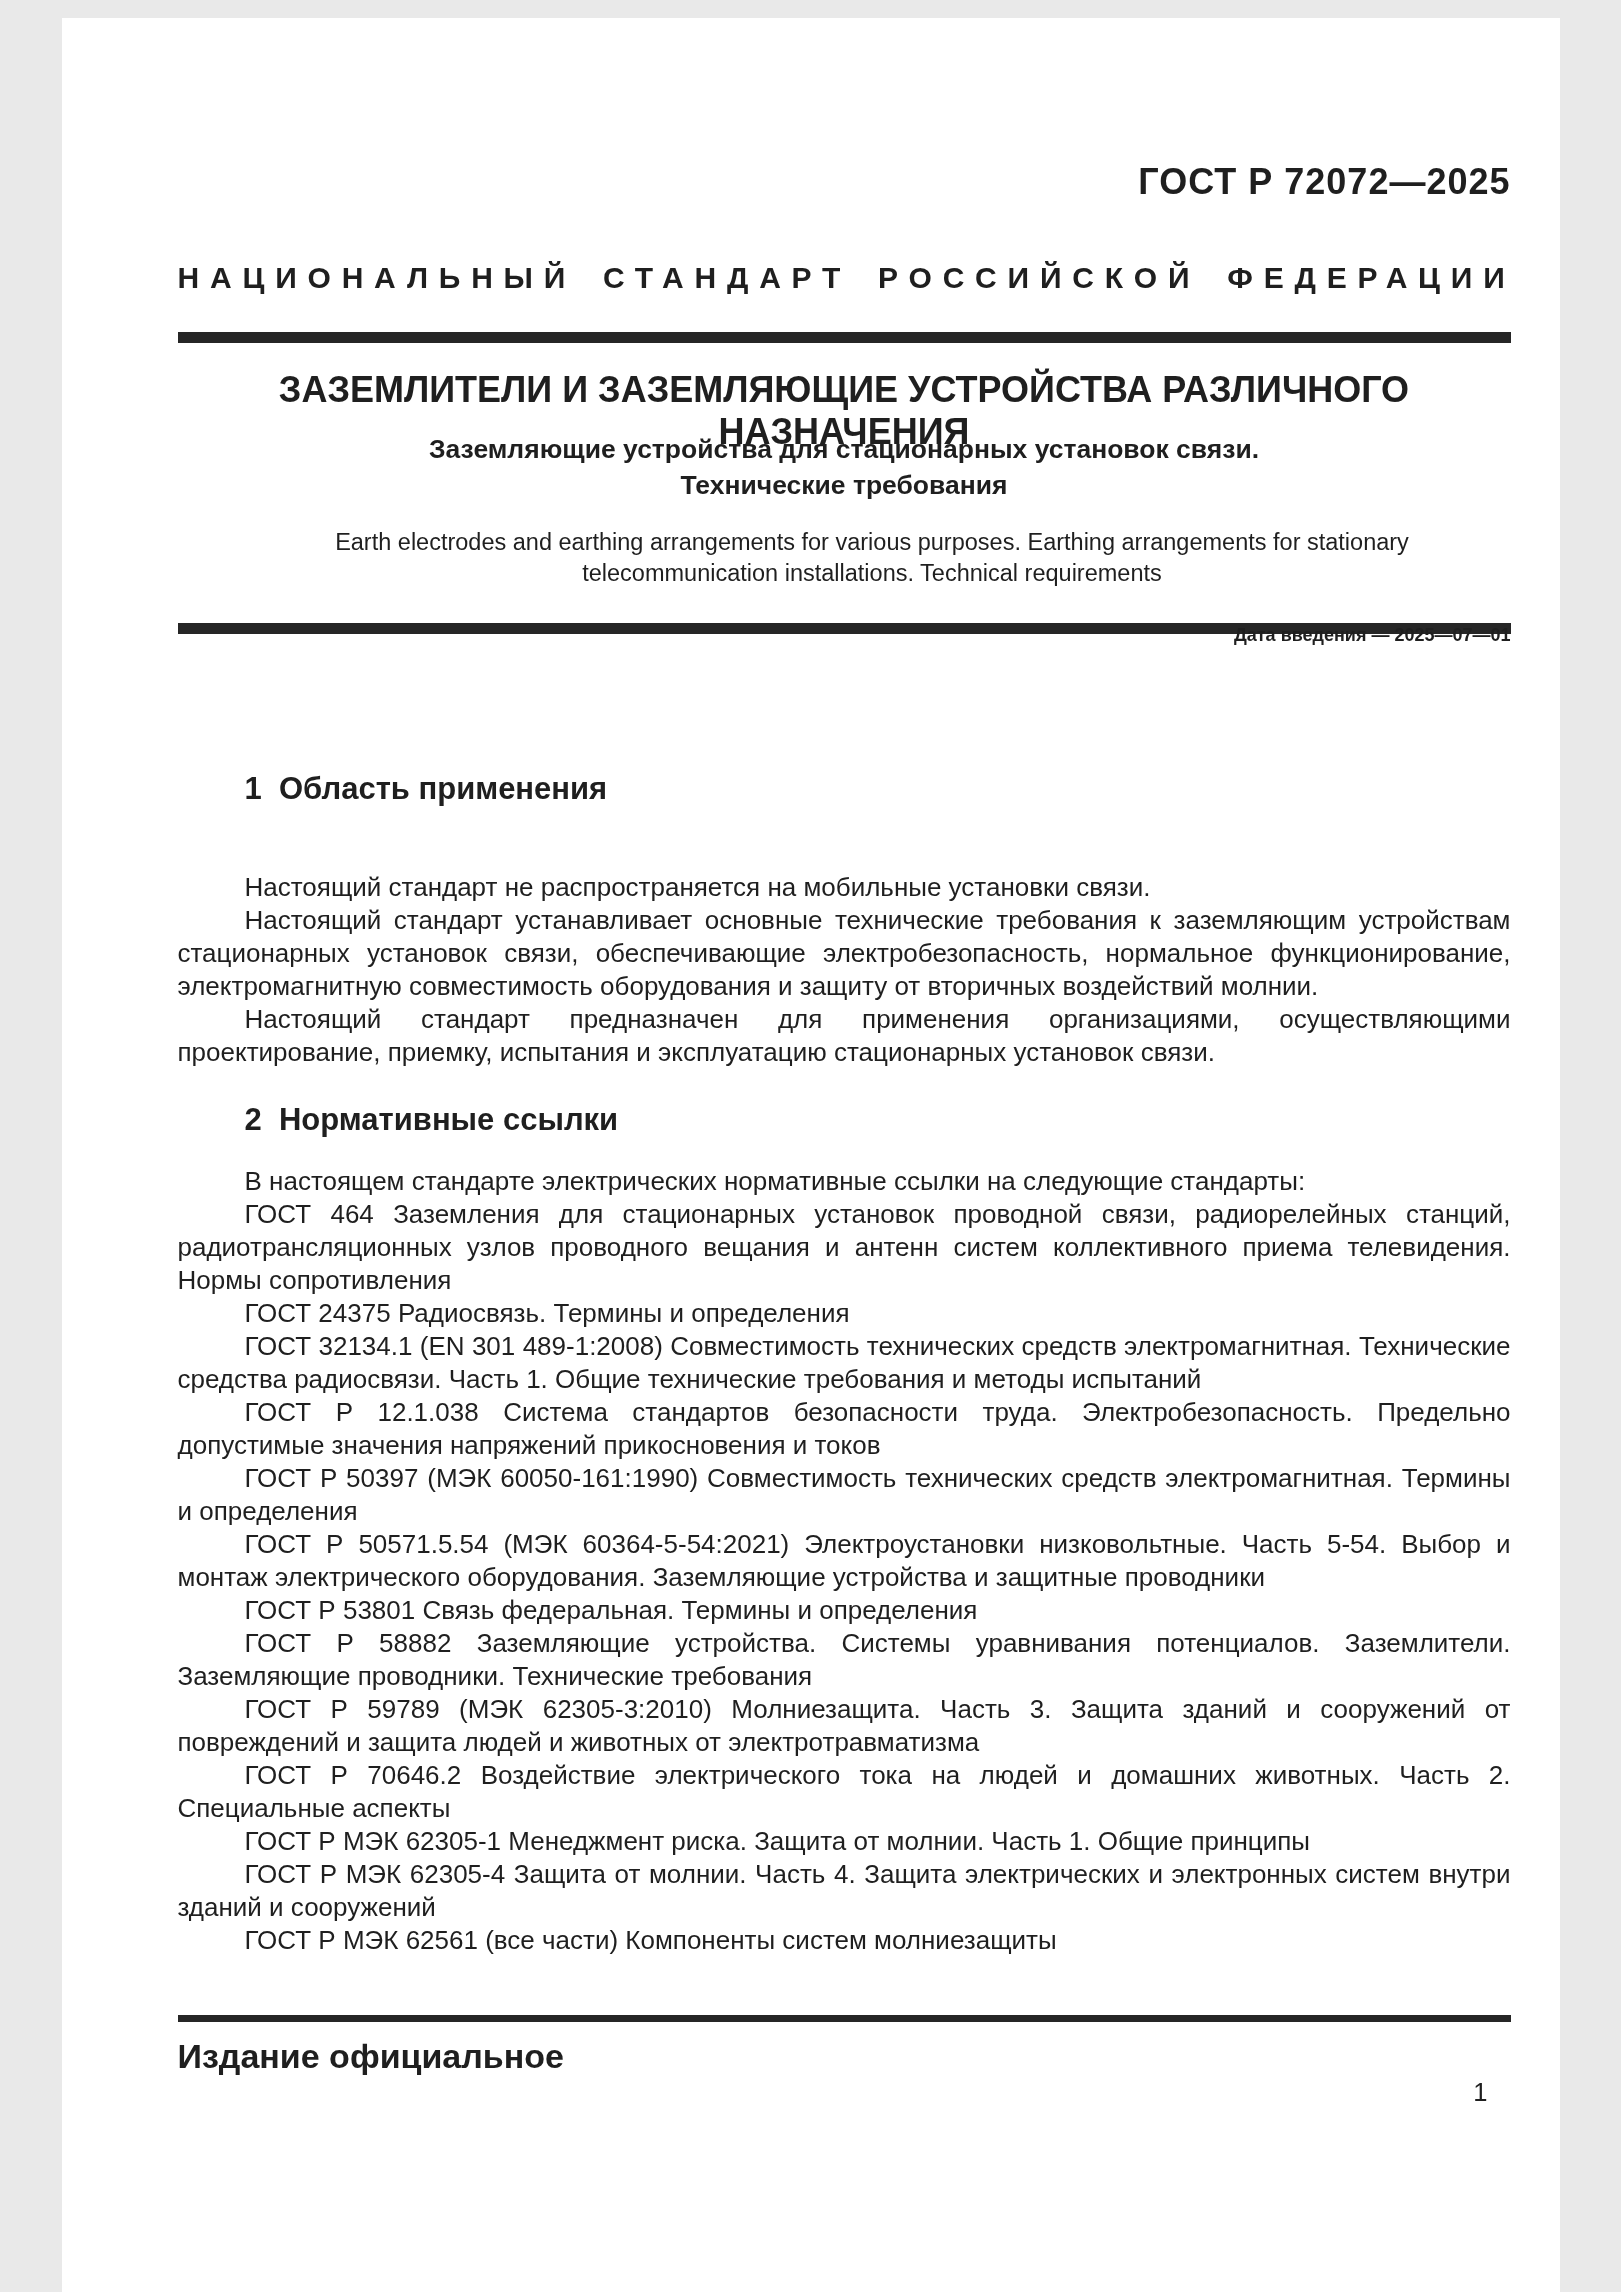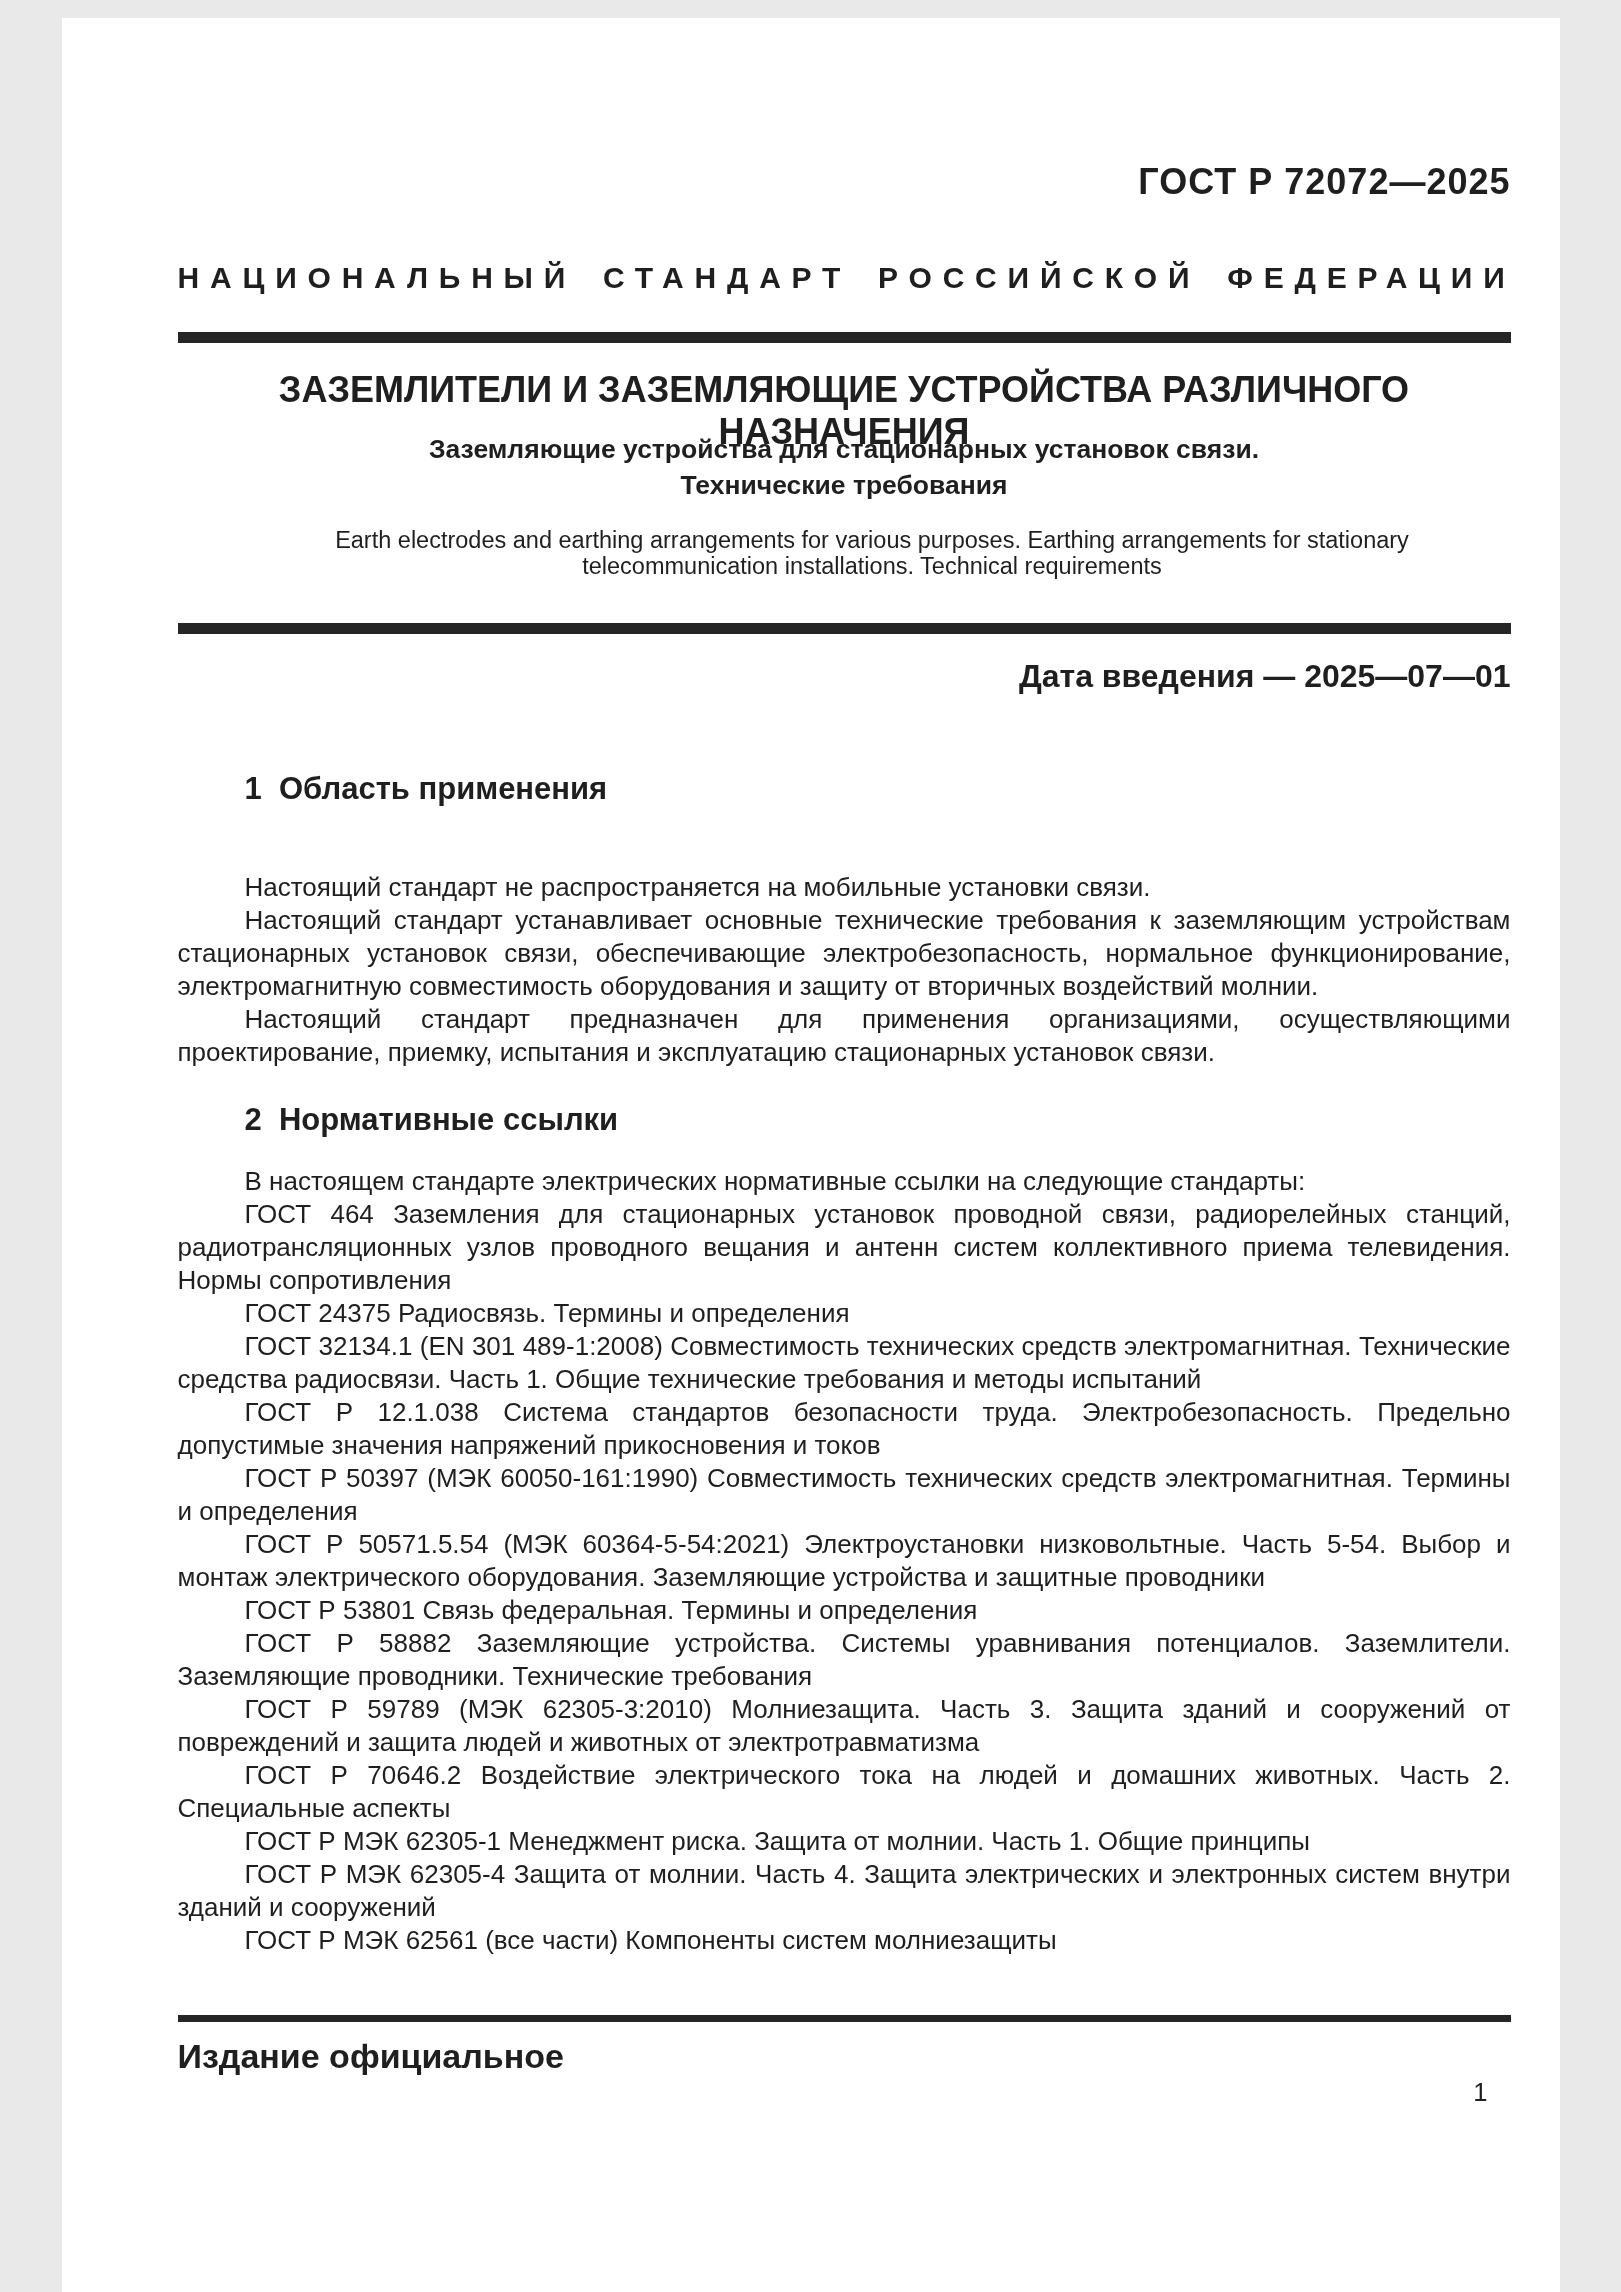--- a/index.html
+++ b/index.html
@@ -53,27 +53,27 @@
     text-align:center;
     font-weight:bold;
     font-size:26.5px;
   }
   .title-en{
     top:509px;
     left:242px;
     width:1137px;
     text-align:center;
     font-size:23.5px;
-    line-height:26px;
+    line-height:31px;
   }
   .intro-date{
-    top:640px;
+    top:607px;
     text-align:right;
     font-weight:bold;
-    font-size:32px;
+    font-size:18px;
   }
   .section-heading{
     font-weight:bold;
     font-size:31px;
     white-space:pre-wrap;
     text-indent:67px;
   }
   .s1-heading{top:753px;}
   .s2-heading{top:1084px;}
   .body-text{

